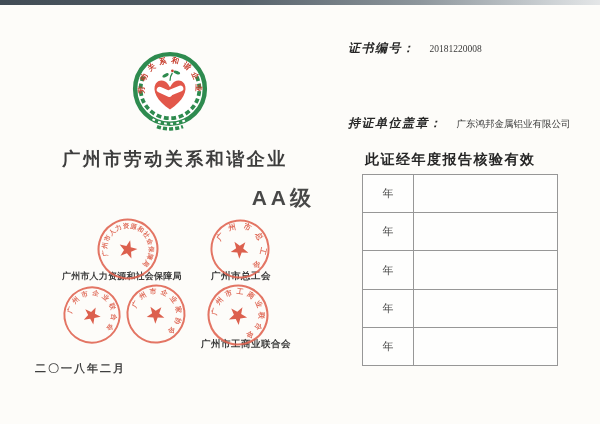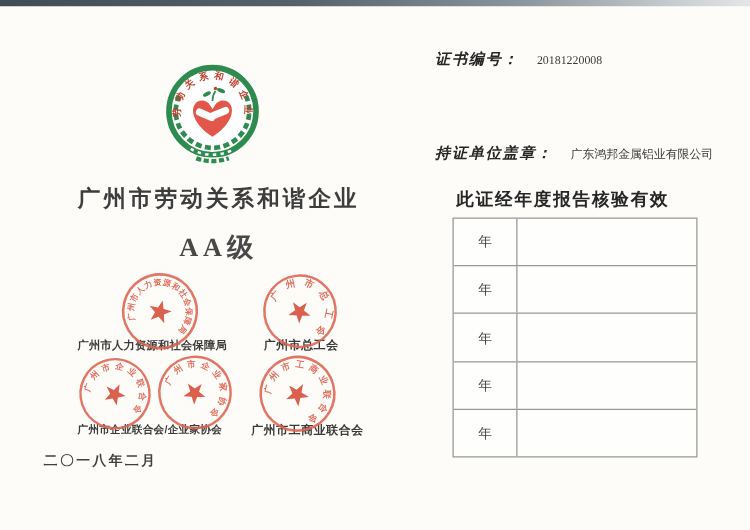--- a/index.html
+++ b/index.html
@@ -26,22 +26,22 @@
   .emb-leaf{fill:#2e8b4f;}
   .emb-bud{fill:#c63c2b;}
   .emb-ornament{fill:none;stroke:#2e8b4f;stroke-width:5;stroke-dasharray:6 3;}
   .emb-text{font-family:"Liberation Sans",sans-serif;font-size:11px;letter-spacing:6px;fill:#c63c2b;font-weight:700;}
 
   .title1{
     position:absolute;left:0;top:147px;width:280px;text-align:center;
     font-size:18px;font-weight:700;color:#3d3d3d;letter-spacing:2.5px;white-space:nowrap;
   }
   .title2{
-    position:absolute;left:0;top:184px;width:280px;text-align:center;
-    font-size:21px;font-weight:600;color:#484848;letter-spacing:4px;white-space:nowrap;font-family:Liberation Serif, serif;
+    position:absolute;left:0;top:184px;width:280px;text-align:right;
+    font-size:21px;font-weight:600;color:#484848;letter-spacing:4px;white-space:nowrap;
   }
 
   .caption{
     position:absolute;font-weight:700;color:#3a3a3a;white-space:nowrap;z-index:1;
   }
   .cap1{left:27px;top:270px;font-size:9px;letter-spacing:0.2px;}
   .cap2{left:176px;top:270px;font-size:9.5px;letter-spacing:0.5px;}
   .cap3{left:27px;top:338px;font-size:8.5px;letter-spacing:0.2px;}
   .cap4{left:166px;top:338px;font-size:9.5px;letter-spacing:0.5px;}
 
@@ -112,21 +112,20 @@
           <textPath href="#emb-arc" startOffset="3">劳动关系和谐企业</textPath>
         </text>
       </svg>
     </div>
 
     <div class="title1">广州市劳动关系和谐企业</div>
     <div class="title2">AA级</div>
 
     <div class="caption cap1">广州市人力资源和社会保障局</div>
     <div class="caption cap2">广州市总工会</div>
-    <div class="caption cap3">广州市企业联合会/企业家协会</div>
     <div class="caption cap4">广州市工商业联合会</div>
 
     <svg class="stamp s1" viewBox="0 0 100 100">
       <defs>
           <path id="arc1" d="M 22.97 68.93 A 33 33 0 1 1 77.03 68.93"></path>
         </defs>
       <circle class="stamp-ring" cx="50" cy="50" r="46"></circle>
       <polygon class="stamp-star" points="50,36 53.53,46.15 64.27,46.36 55.71,52.85 58.82,63.14 50,57 41.18,63.14 44.29,52.85 35.73,46.36 46.47,46.15"></polygon>
       <text class="stamp-text st-long"><textPath href="#arc1" startOffset="1">广州市人力资源和社会保障局</textPath></text>
     </svg>

